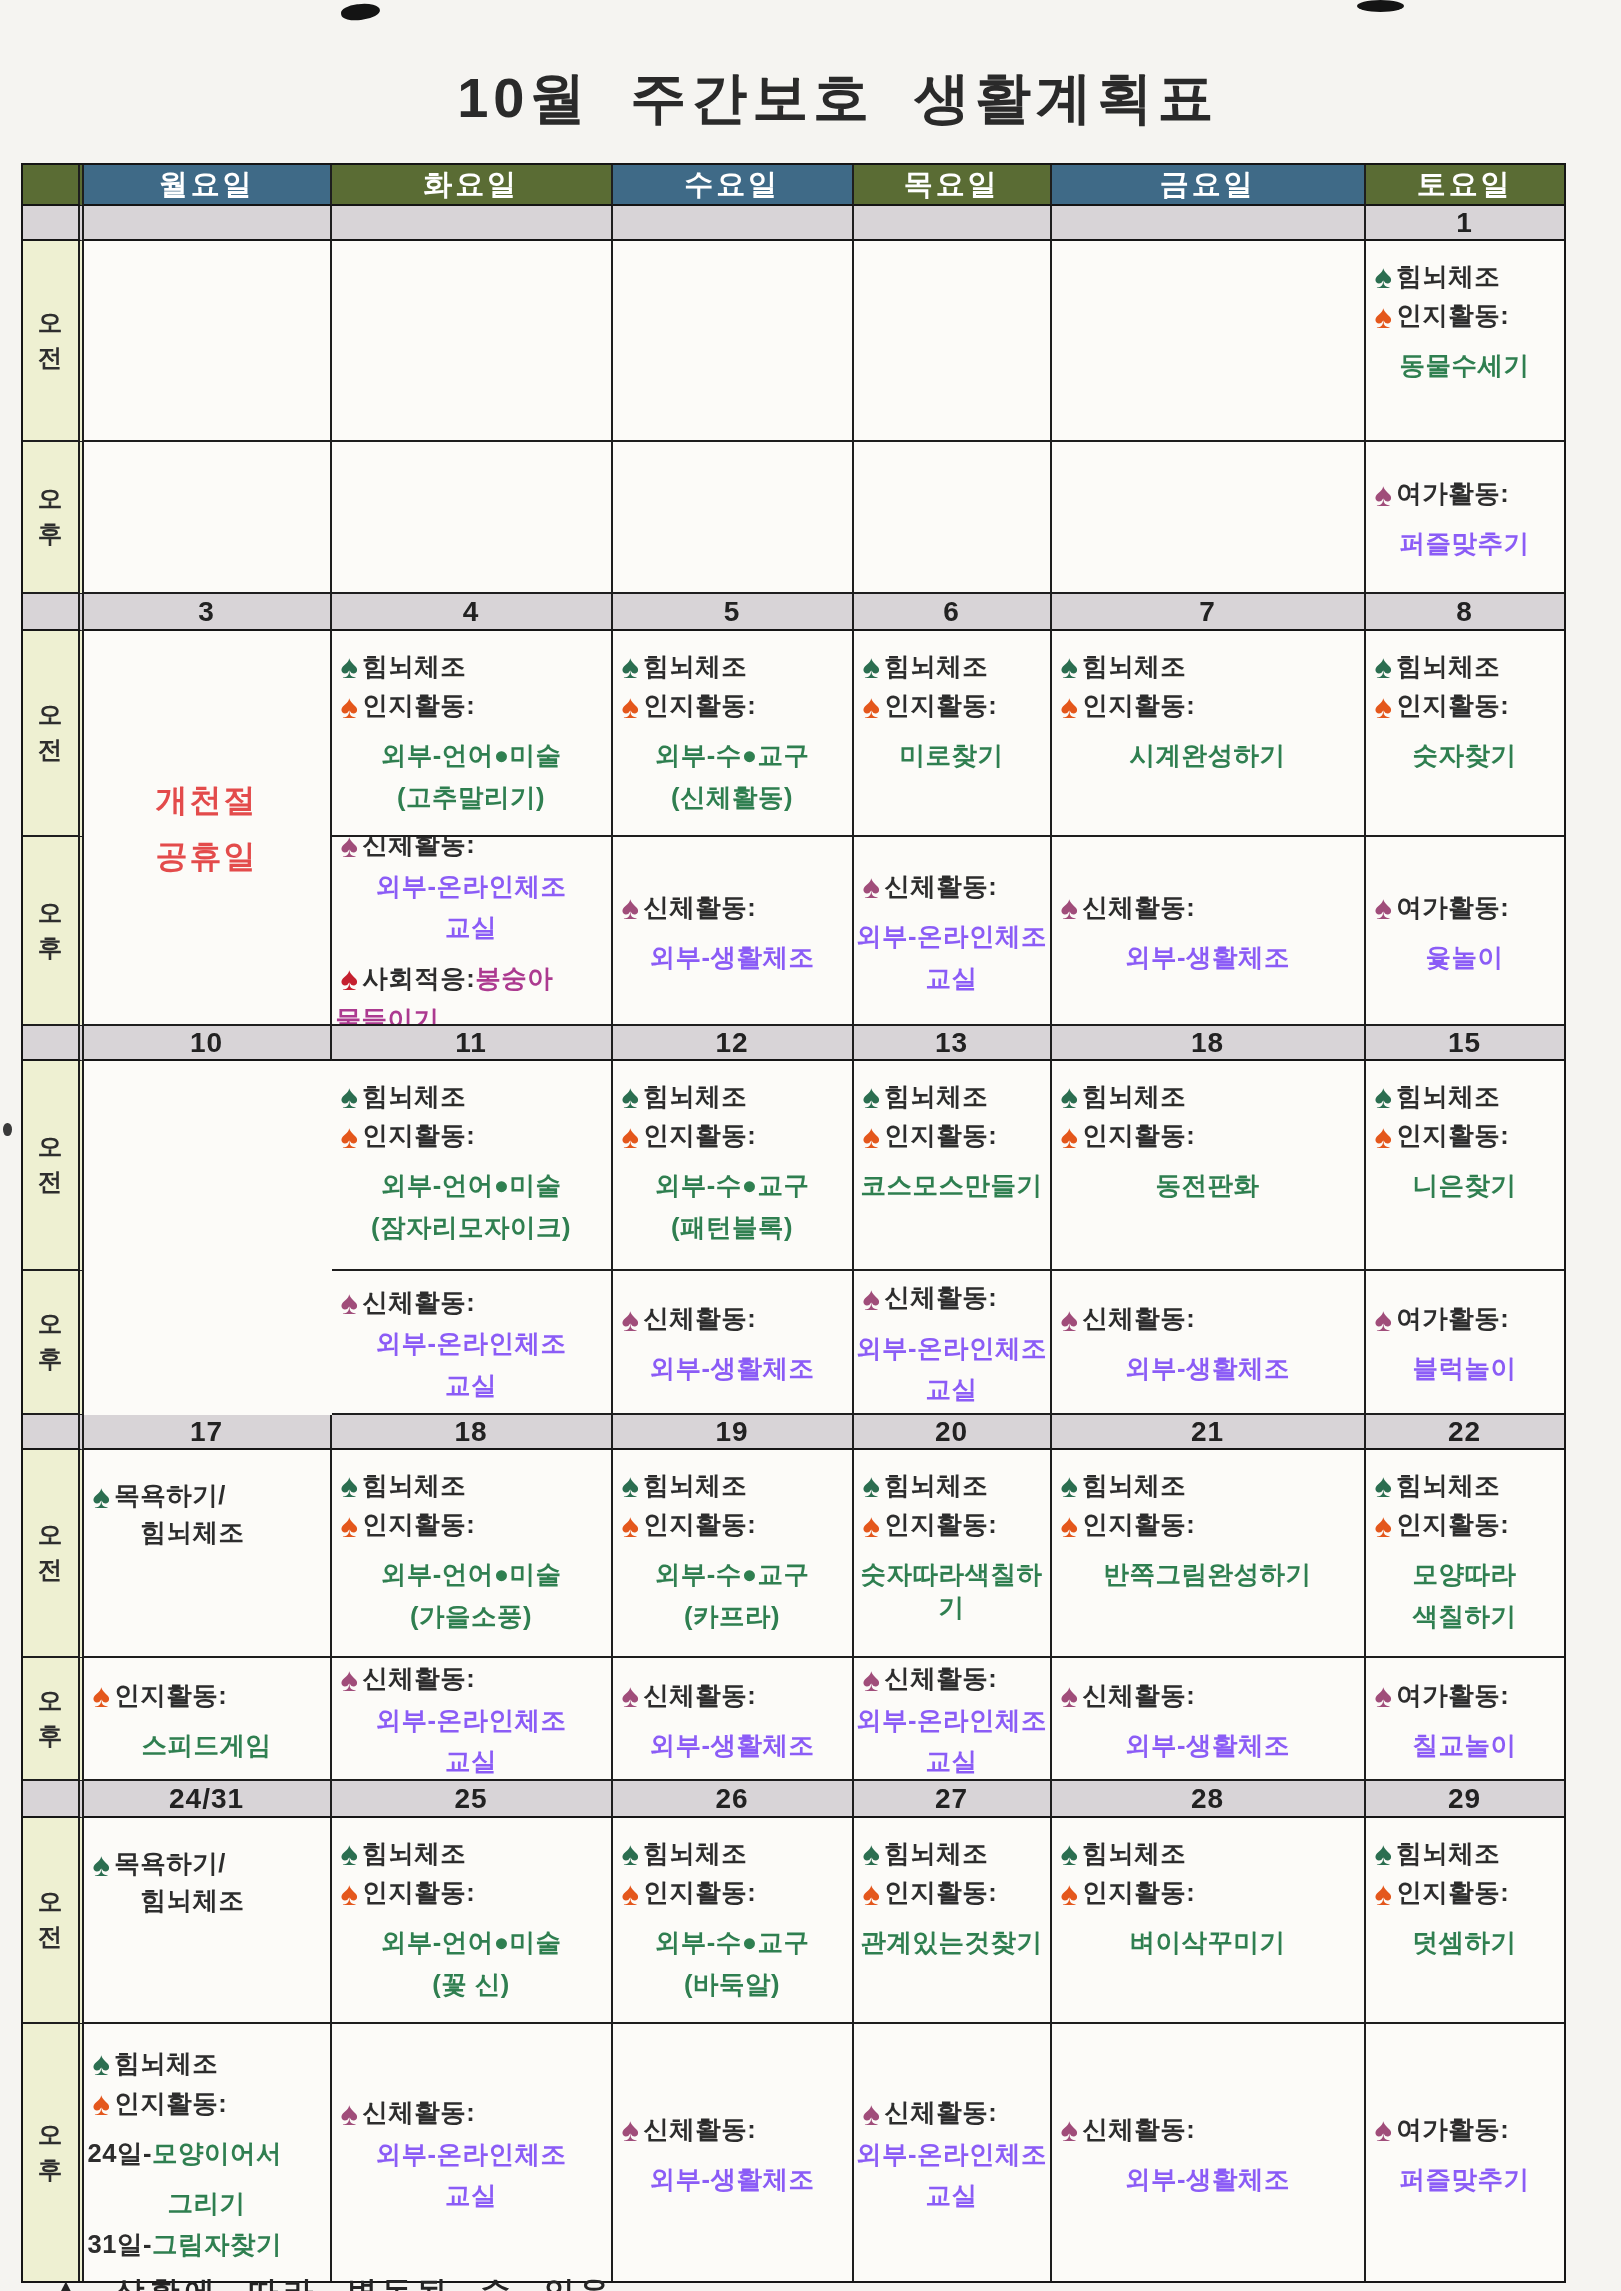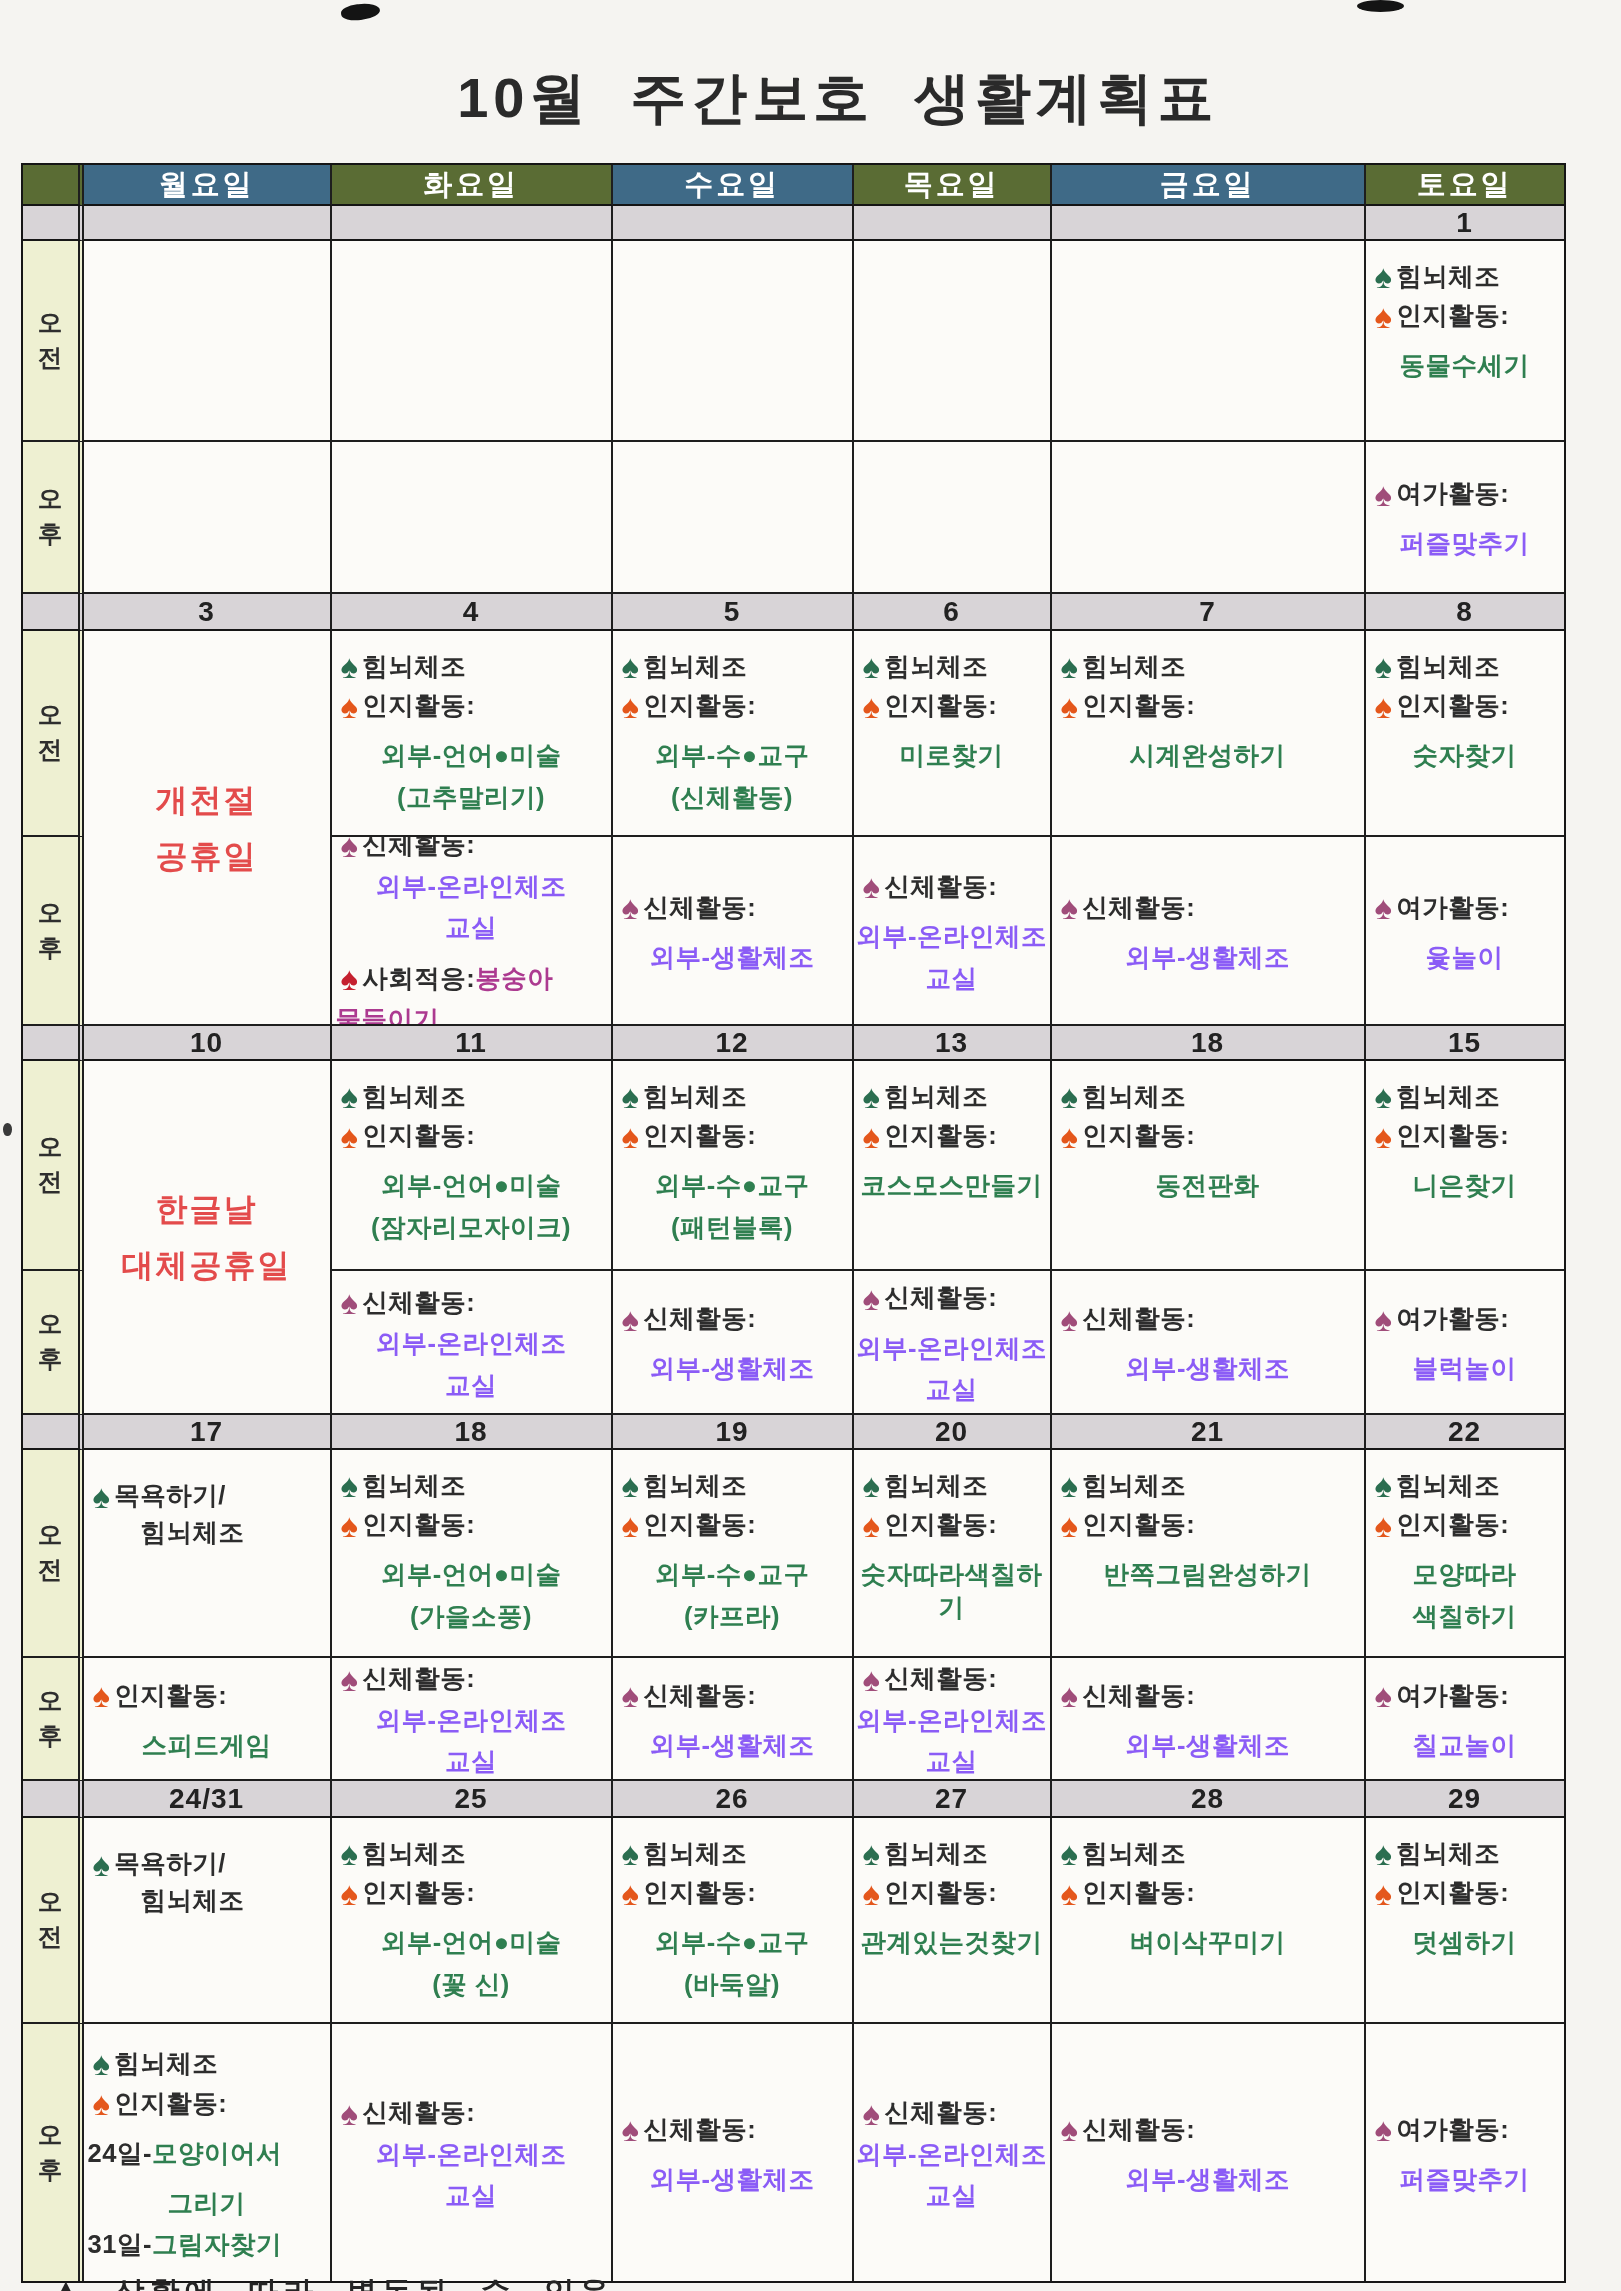--- a/index.html
+++ b/index.html
@@ -272,24 +272,20 @@
     <div class="dcell" style="grid-area: 8 / 6;">18</div>
     <div class="dcell lastcol" style="grid-area: 8 / 7;">15</div>
     <div class="plabel" style="grid-area: 9 / 1;">
       <div>오</div>
       <div>전</div>
     </div>
     <div class="plabel" style="grid-area: 10 / 1;">
       <div>오</div>
       <div>후</div>
     </div>
-    <div class="cell holiday" style="grid-area: 9 / 2 / span 2;">
-      <div class="hol-line">한글날</div>
-      <div class="hol-line">대체공휴일</div>
-    </div>
     <div class="cell morn" style="grid-area: 9 / 3;">
       <div class="line sp">
         <span class="spade s-green">♠</span>
         <span class="c-dark">힘뇌체조</span>
       </div>
       <div class="line sp">
         <span class="spade s-orange">♠</span>
         <span class="c-dark">인지활동:</span>
       </div>
       <div class="line ctr gap"><span class="c-green">외부-언어●미술</span></div>

